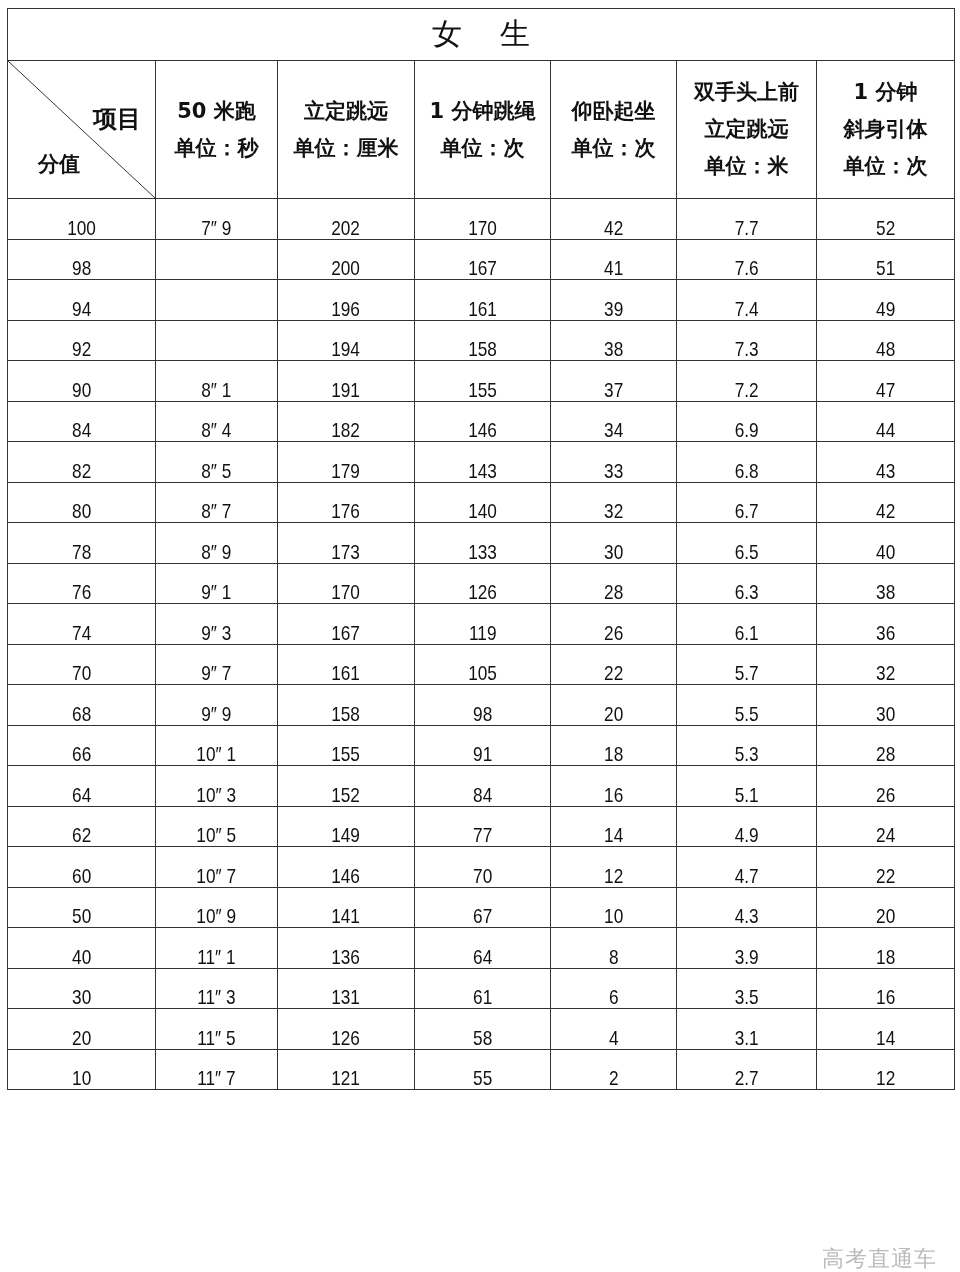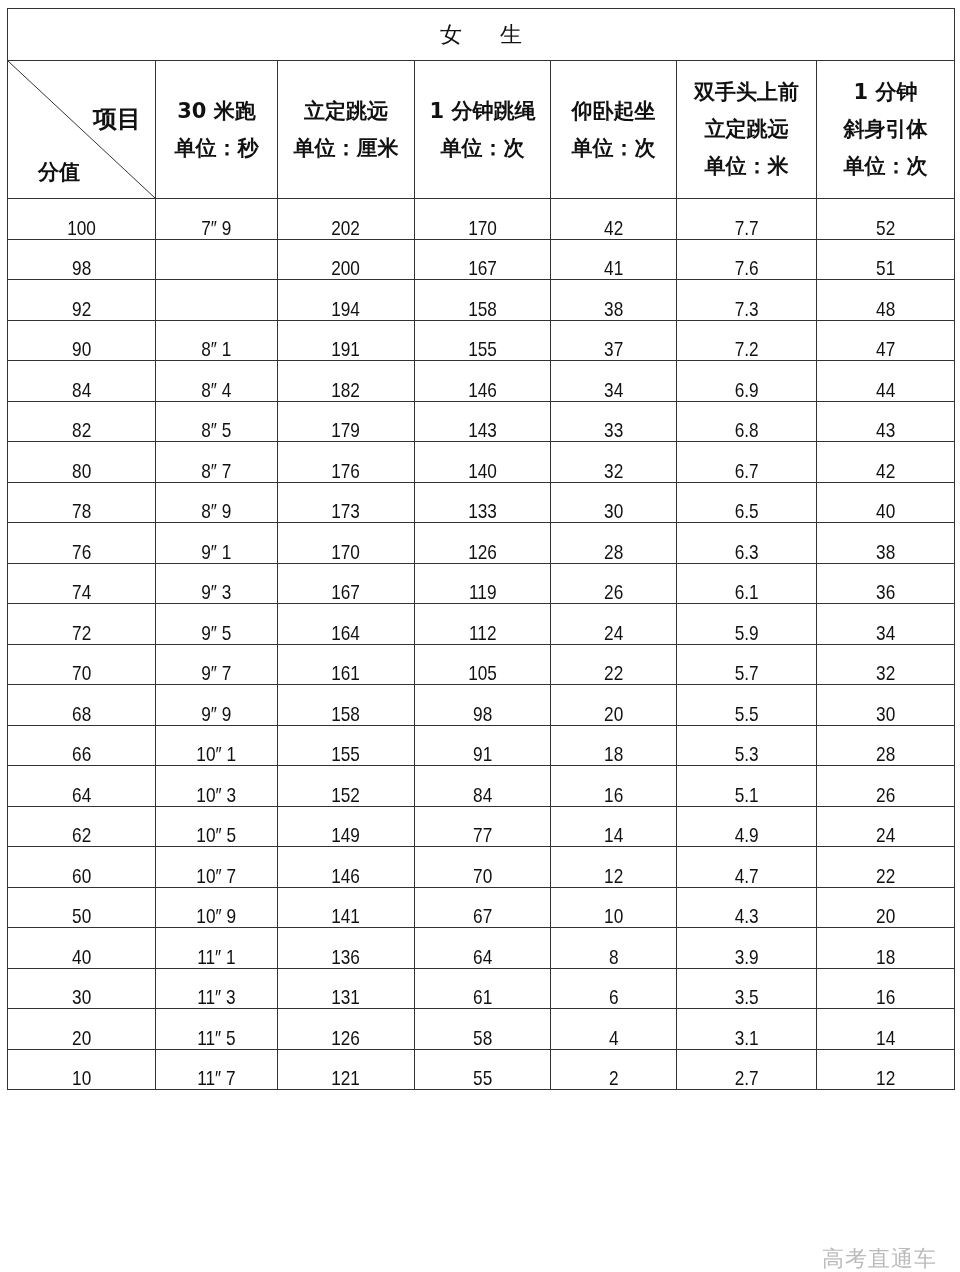--- a/index.html
+++ b/index.html
@@ -1,25 +1,25 @@
 <!DOCTYPE html>
 <html><head>
 <meta charset="utf-8">
 <style>
   html,body{margin:0;padding:0;background:#ffffff;}
   body{width:960px;height:1272px;position:relative;overflow:hidden;font-family:"DejaVu Sans","Liberation Sans",sans-serif;color:#111;}
   .sheet{position:absolute;left:7px;top:8px;width:947px;}
   table{border-collapse:collapse;width:947px;table-layout:fixed;}
   td,th{border:1.5px solid #333;text-align:center;padding:0;}
-  .title-cell{height:51px;font-size:22px;letter-spacing:38px;font-weight:normal;padding-left:38px;font-family:"DejaVu Serif","Liberation Serif",serif;}
+  .title-cell{height:51px;font-size:30px;letter-spacing:38px;font-weight:normal;padding-left:38px;font-family:"DejaVu Serif","Liberation Serif",serif;}
   .hdr th{height:137px;font-weight:bold;font-size:21px;line-height:37px;vertical-align:middle;}
   .diag{position:relative;}
   .diag svg{position:absolute;left:0;top:0;width:100%;height:100%;}
   .diag .lbl-top{position:absolute;right:14px;top:40px;font-size:24px;font-weight:bold;}
-  .diag .lbl-bot{position:absolute;left:30px;top:93px;font-size:21px;font-weight:bold;}
+  .diag .lbl-bot{position:absolute;left:30px;top:85px;font-size:21px;font-weight:bold;}
   tbody td{height:39.5px;font-family:"Liberation Sans","DejaVu Sans",sans-serif;font-size:21px;vertical-align:bottom;padding-bottom:0;line-height:22px;transform-origin:center;}
   tbody td span{display:inline-block;transform:scaleX(0.82);}
   .watermark{position:absolute;left:822px;top:1244px;font-size:22px;color:#bbbbbb;font-family:"DejaVu Sans",sans-serif;letter-spacing:1px;}
 </style>
 </head>
 <body>
 
 <div class="sheet">
   <table>
     <colgroup>
@@ -37,21 +37,21 @@
       </tr>
       <tr class="hdr">
         <th class="diag">
           <svg viewBox="0 0 148 137" preserveAspectRatio="none">
               <line x1="0" y1="0" x2="148" y2="137" stroke="#333" stroke-width="1"></line>
             </svg>
           <span class="lbl-top">项目</span>
           <span class="lbl-bot">分值</span>
         </th>
         <th>
-            <div>30 米跑</div>
+            <div>50 米跑</div>
             <div>单位：秒</div>
           </th>
         <th>
             <div>立定跳远</div>
             <div>单位：厘米</div>
           </th>
         <th>
             <div>1 分钟跳绳</div>
             <div>单位：次</div>
           </th>
@@ -84,20 +84,29 @@
         <tr>
           <td><span>98</span></td>
           <td><span></span></td>
           <td><span>200</span></td>
           <td><span>167</span></td>
           <td><span>41</span></td>
           <td><span>7.6</span></td>
           <td><span>51</span></td>
         </tr>
         <tr>
+          <td><span>94</span></td>
+          <td><span></span></td>
+          <td><span>196</span></td>
+          <td><span>161</span></td>
+          <td><span>39</span></td>
+          <td><span>7.4</span></td>
+          <td><span>49</span></td>
+        </tr>
+        <tr>
           <td><span>92</span></td>
           <td><span></span></td>
           <td><span>194</span></td>
           <td><span>158</span></td>
           <td><span>38</span></td>
           <td><span>7.3</span></td>
           <td><span>48</span></td>
         </tr>
         <tr>
           <td><span>90</span></td>
@@ -156,29 +165,20 @@
         <tr>
           <td><span>74</span></td>
           <td><span>9″ 3</span></td>
           <td><span>167</span></td>
           <td><span>119</span></td>
           <td><span>26</span></td>
           <td><span>6.1</span></td>
           <td><span>36</span></td>
         </tr>
         <tr>
-          <td><span>72</span></td>
-          <td><span>9″ 5</span></td>
-          <td><span>164</span></td>
-          <td><span>112</span></td>
-          <td><span>24</span></td>
-          <td><span>5.9</span></td>
-          <td><span>34</span></td>
-        </tr>
-        <tr>
           <td><span>70</span></td>
           <td><span>9″ 7</span></td>
           <td><span>161</span></td>
           <td><span>105</span></td>
           <td><span>22</span></td>
           <td><span>5.7</span></td>
           <td><span>32</span></td>
         </tr>
         <tr>
           <td><span>68</span></td>

